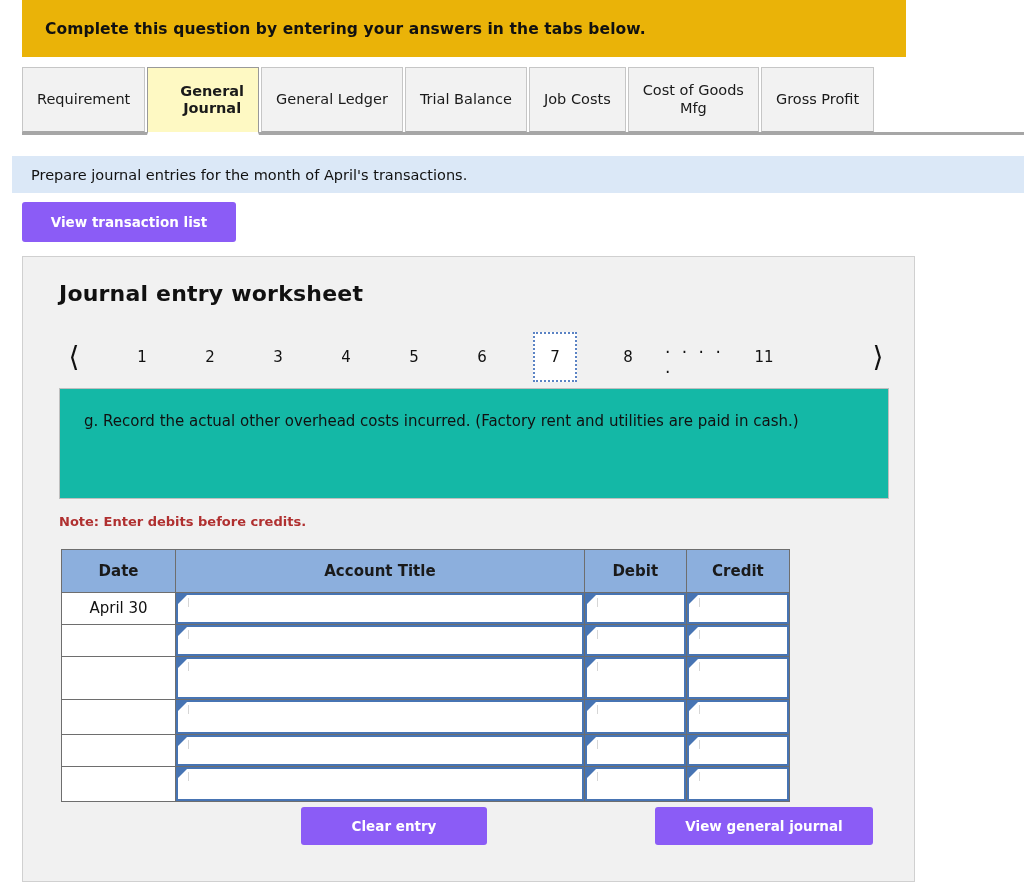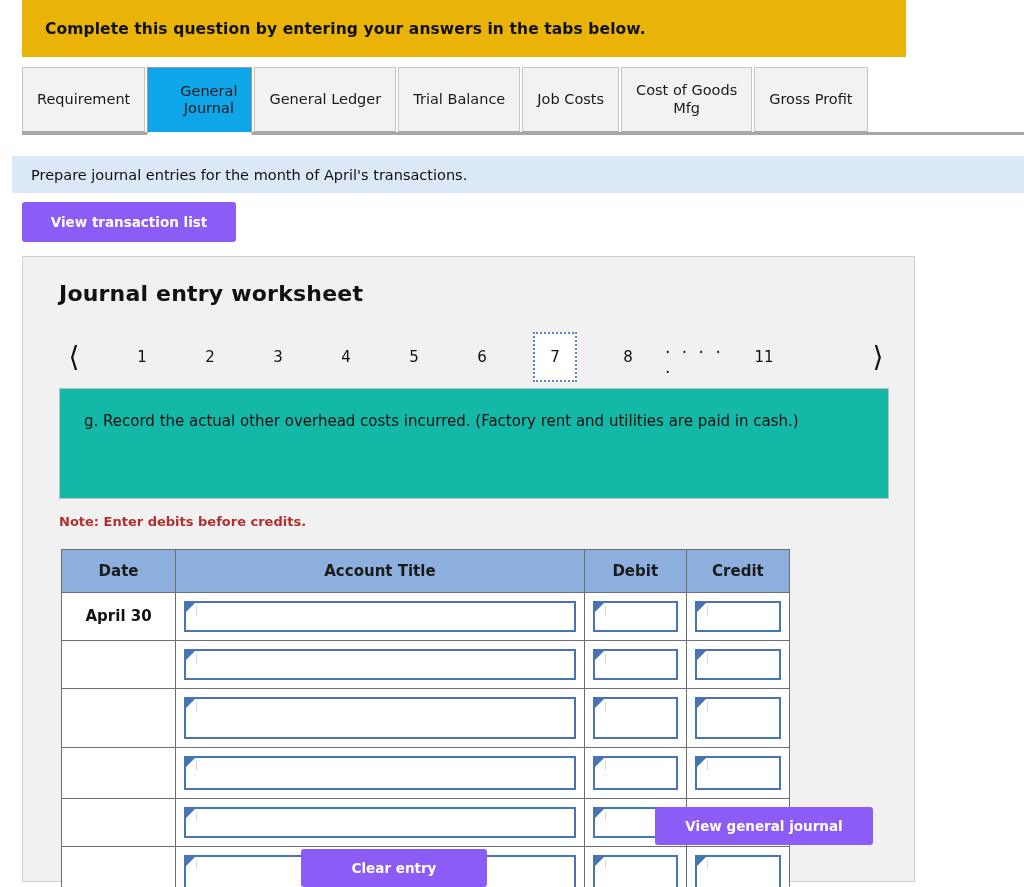--- a/index.html
+++ b/index.html
@@ -57,25 +57,25 @@
     justify-content: center;
     text-align: center;
     font-size: 14.5px;
     line-height: 1.18;
     color: #1a1a1a;
     padding: 4px 14px;
     cursor: pointer;
     white-space: pre-line;
   }
   .tab.active {
-    background: #0ea5e9;
+    background: #fef9c3;
     border: 1px solid #999;
     border-bottom: 3px solid #ffffff;
     margin-bottom: -3px;
-    font-weight: 400;
+    font-weight: 700;
     padding-left: 32px;
   }
 
   
   .instrbar {
     position: absolute;
     left: 12px; top: 156px; width: 1012px; height: 37px;
     background: #dbe8f7;
     display: flex; align-items: center;
   }
@@ -201,23 +201,22 @@
     background: #8cafdd;
     border: 1px solid #6e6e6e;
     font-size: 15px;
     font-weight: bold;
     color: #1a1a1a;
     height: 29px;
     padding: 12px;
   }
   .jtable td {
     border: 1px solid #6e6e6e;
-    padding: 8px;
+    padding: 0;
     vertical-align: top;
-    font-weight: bold;
   }
   .col-date  { width: 114px; }
   .col-acct  { width: 408px; }
   .col-debit { width: 102px; }
   .col-cred  { width: 103px; }
 
   .date-cell {
     text-align: center;
     font-size: 15px;
     color: #111;
@@ -252,21 +251,21 @@
   }
   .r1 { height: 31px; }
   .r2 { height: 31px; }
   .r3 { height: 42px; }
   .r4 { height: 34px; }
   .r5 { height: 31px; }
   .r6 { height: 34px; }
 
   
   .btn-record { position: absolute; left: 38px;  top: 550px; width: 186px; height: 38px; }
-  .btn-clear  { position: absolute; left: 278px; top: 550px; width: 186px; height: 38px; margin-top: 42px; }
+  .btn-clear  { position: absolute; left: 278px; top: 550px; width: 186px; height: 38px; }
   .btn-viewgj { position: absolute; left: 632px; top: 550px; width: 218px; height: 38px; }
 </style>
 </head>
 <body>
 
 <div class="banner">
   <div class="banner-text">Complete this question by entering your answers in the tabs below.</div>
 </div>
 
 <div class="tabstrip">

